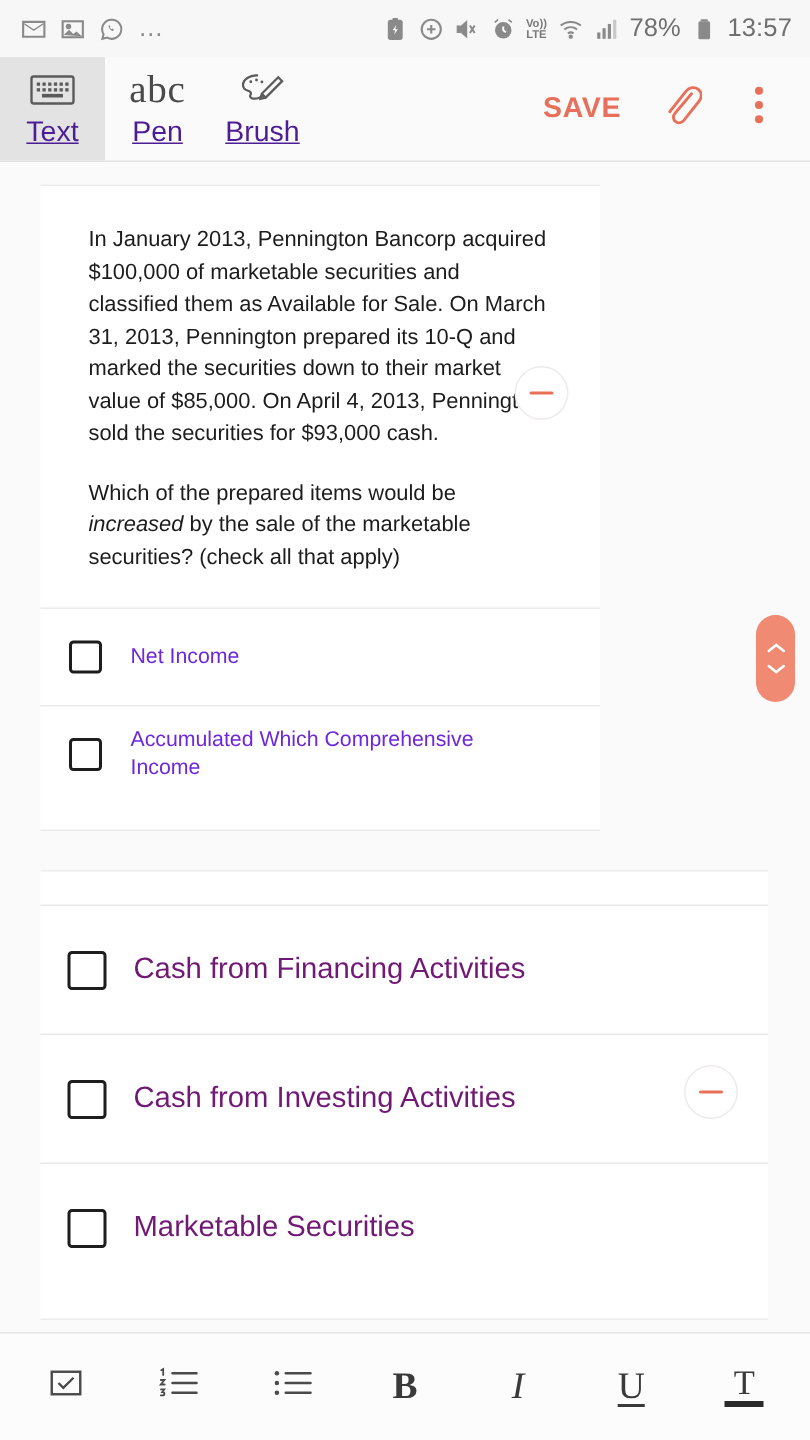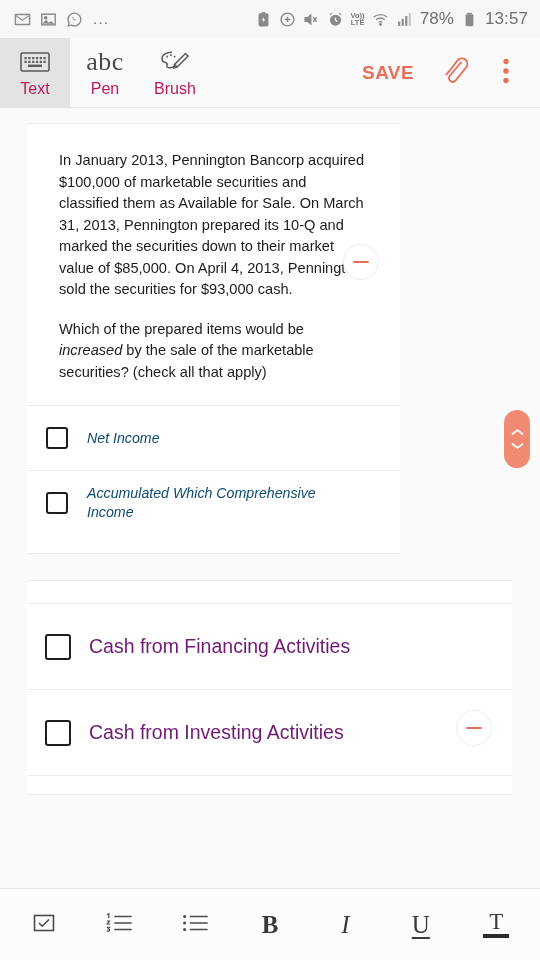--- a/index.html
+++ b/index.html
@@ -34,21 +34,21 @@
     position: relative;
   }
   .tool {
     width: 70px; display: flex; flex-direction: column;
     align-items: center; justify-content: center; gap: 3px;
     cursor: pointer;
   }
   .tool.active { background: #e3e3e3; }
   .tool-ico { height: 30px; display: flex; align-items: center; justify-content: center; }
   .tool-ico svg { display: block; }
-  .tool-lbl { font-size: 16px; color: #be185d; }
+  .tool-lbl { font-size: 19px; color: #4c1d95; text-decoration: underline; }
   .tb-right { margin-left: auto; display: flex; align-items: center; gap: 0; padding-right: 8px; justify-content: center; }
   .save-btn {
     color: #e8705a; font-weight: 700; font-size: 19px;
     letter-spacing: .4px; padding: 0 14px; cursor: pointer;
     background: none; border: none; font-family: inherit;
   }
   .clip-btn, .kebab-btn {
     width: 52px; height: 52px; display: flex;
     align-items: center; justify-content: center; cursor: pointer;
   }
@@ -71,21 +71,21 @@
   .qtext em { font-style: italic; }
 
   .divider { height: 1px; background: #eceaea; }
 
   .opt-row { display: flex; align-items: center; min-height: 64px; padding: 10px 14px 10px 0; }
   .opt-row .cb-wrap { width: 60px; display: flex; justify-content: center; flex: none; }
   .checkbox {
     width: 22px; height: 22px; border: 2.4px solid #1d1d1d;
     border-radius: 3px; background: #fff; cursor: pointer;
   }
-  .opt-lbl-sm { font-size: 14.2px; line-height: 19px; color: #0c4a6e; font-style: italic; }
+  .opt-lbl-sm { font-size: 14.2px; line-height: 19px; color: #6d28d9; }
   .opt-lbl-lg { font-size: 19.5px; line-height: 25px; color: #701a75; }
   .card-b .opt-row { min-height: 85px; }
   .card-b .cb-wrap { width: 62px; }
   .card-b .checkbox { width: 26px; height: 26px; border-width: 2.8px; }
 
   .spacer-top { height: 22px; }
   .spacer-bot { height: 18px; }
 
   .collapse-btn {
     position: absolute; width: 36px; height: 36px; border-radius: 50%;
@@ -321,20 +321,26 @@
 
       <div class="opt-row">
         <span class="cb-wrap">
           <span class="checkbox"></span>
         </span>
         <span class="opt-lbl-lg">Cash from Investing Activities</span>
       </div>
 
       <div class="divider"></div>
 
+      <div class="opt-row">
+        <span class="cb-wrap">
+          <span class="checkbox"></span>
+        </span>
+        <span class="opt-lbl-lg">Marketable Securities</span>
+      </div>
       <div class="spacer-bot"></div>
     </div>
 
     <div class="collapse-btn cb-a">
       <span class="minus"></span>
     </div>
     <div class="collapse-btn cb-b">
       <span class="minus"></span>
     </div>
 

